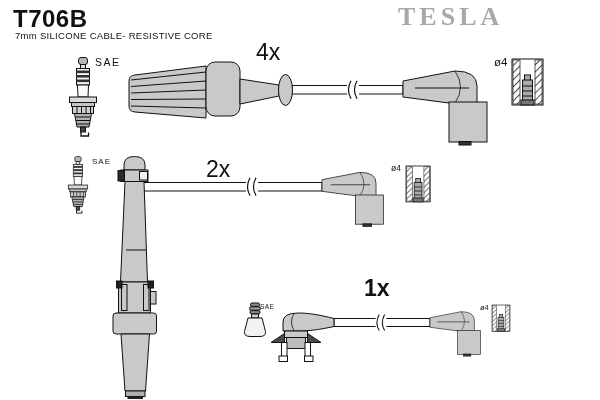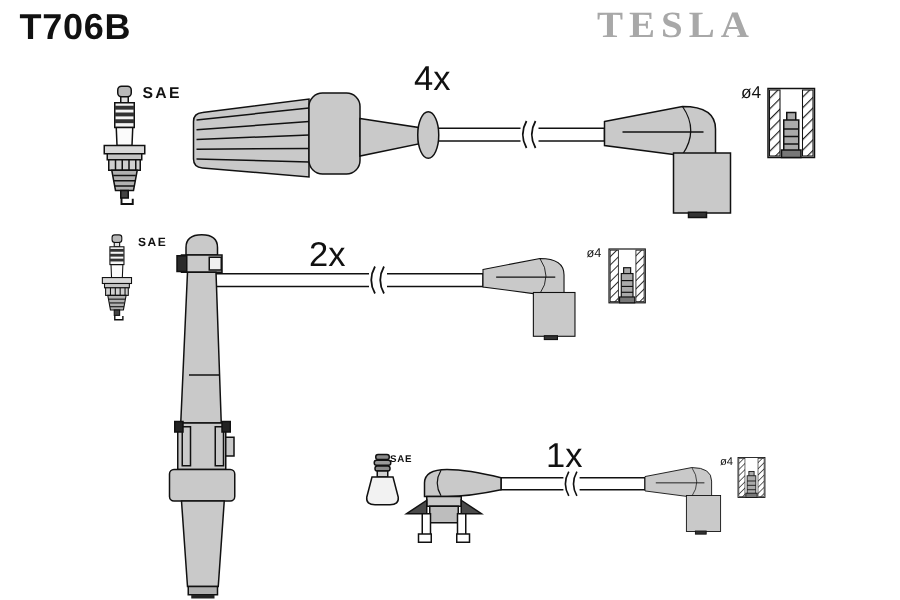--- a/index.html
+++ b/index.html
@@ -6,22 +6,22 @@
   .canvas{
     position:relative;width:551px;height:400px;background:#ffffff;
     font-family:"Liberation Sans",sans-serif;color:#111;overflow:hidden;
   }
   .lbl{position:absolute;line-height:1;white-space:nowrap;}
   .part-number{left:13px;top:7px;font-size:24px;font-weight:bold;letter-spacing:.5px;}
   .subtitle{left:15px;top:31px;font-size:9.5px;letter-spacing:.3px;}
   .brand{left:398px;top:4px;font-size:26px;font-weight:bold;color:#a8a8a8;
          font-family:"Liberation Serif",serif;letter-spacing:4px;transform:scaleY(.95);}
   .qty{font-size:23px;font-weight:400;}
-  .qty1{left:256px;top:41px;margin-left:20px;} .qty2{left:206px;top:158px;} .qty3{left:364px;top:292px;}
-  .sae{font-weight:bold;}
+  .qty1{left:256px;top:41px;} .qty2{left:206px;top:158px;} .qty3{left:364px;top:277px;font-weight:bold;}
+  .sae{font-weight:normal;}
   .sae1{left:95px;top:57px;font-size:10.5px;letter-spacing:1.5px;}
   .sae2{left:92px;top:158px;font-size:8px;letter-spacing:1px;}
   .sae3{left:260px;top:304px;font-size:6.5px;letter-spacing:.5px;}
   .dia{font-weight:normal;}
   .dia1{left:494px;top:57px;font-size:11.5px;}
   .dia2{left:391px;top:164px;font-size:8.5px;}
   .dia3{left:480px;top:304px;font-size:7.5px;}
   svg{position:absolute;left:0;top:0;}
 </style>
 </head>
@@ -161,20 +161,21 @@
         <rect x="304.5" y="356" width="8.5" height="5.5" fill="#fff"></rect>
       </g>
 
       <use href="#cable-break" transform="translate(381,322.5) scale(0.9)"></use>
       <use href="#elbow-boot" transform="translate(430,322.5) scale(0.6)"></use>
       <use href="#socket-section" transform="translate(492,305) scale(0.58)"></use>
     </g>
   </svg>
 
   <div class="lbl part-number">T706B</div>
+  <div class="lbl subtitle">7mm SILICONE CABLE- RESISTIVE CORE</div>
   <div class="lbl brand">TESLA</div>
 
   <div class="lbl qty qty1">4x</div>
   <div class="lbl qty qty2">2x</div>
   <div class="lbl qty qty3">1x</div>
 
   <div class="lbl sae sae1">SAE</div>
   <div class="lbl sae sae2">SAE</div>
   <div class="lbl sae sae3">SAE</div>
 

